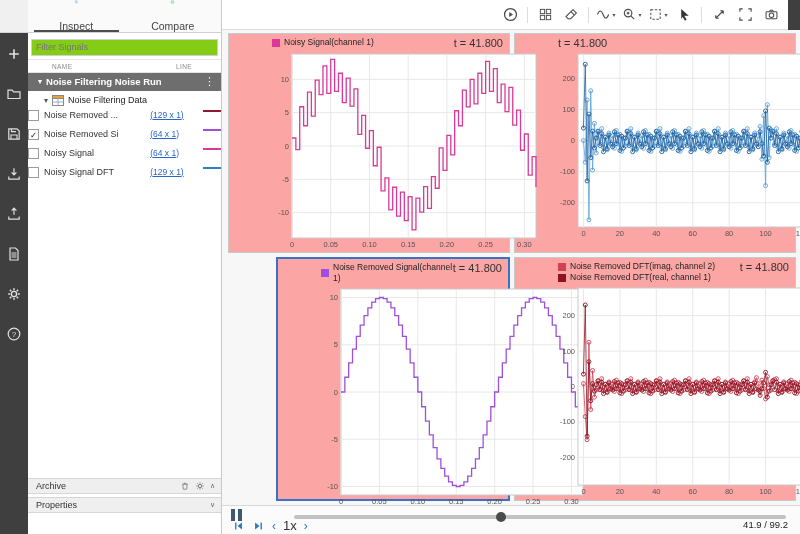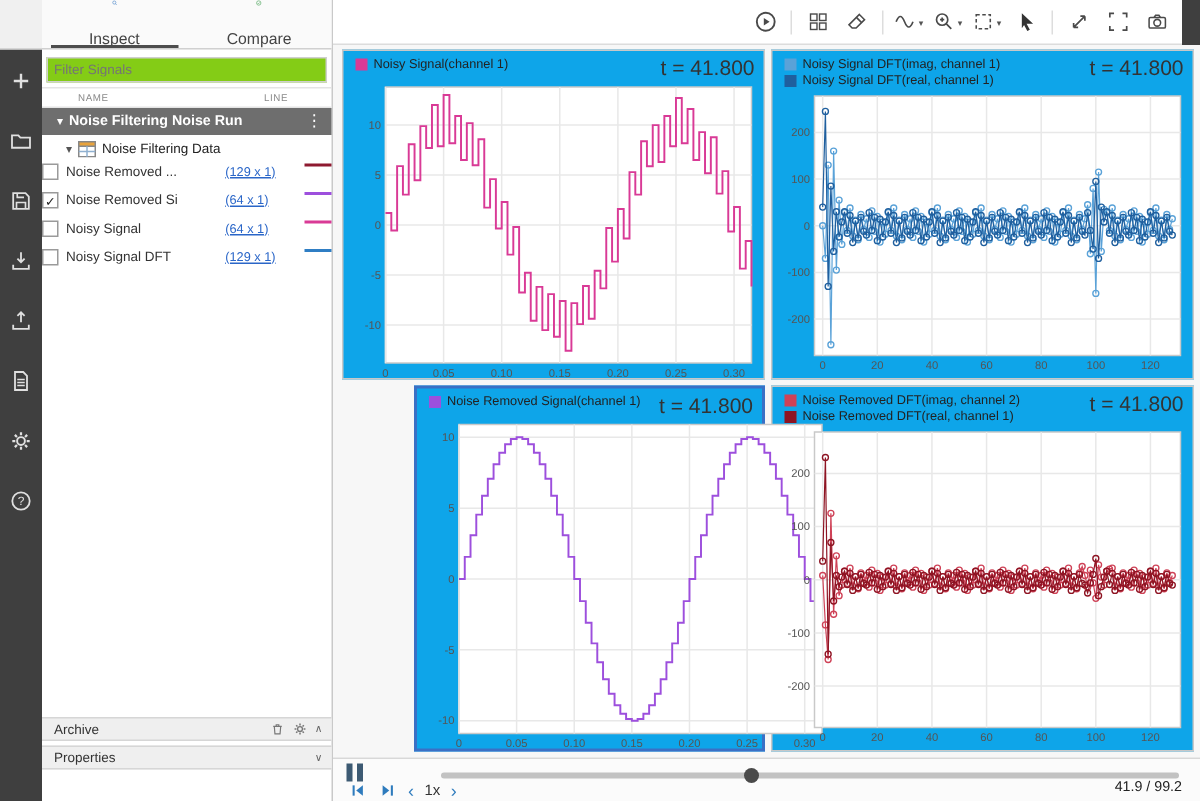--- a/index.html
+++ b/index.html
@@ -56,42 +56,42 @@
   .tbtn { height:24px; min-width:24px; display:flex; align-items:center; justify-content:center;
           margin:0 1px; border-radius:2px; }
   .caret-sm { font-size:6px; color:#555; margin-left:1px; }
   .vsep { width:1px; height:16px; background:#ddd; margin:0 4px; }
   .dark-edge { width:12px; height:30px; background:#3f3f3f; margin-left:4px; }
 
   
   .plots { position:absolute; left:222px; top:30px; right:0; bottom:29px; background:#f7f7f7;
            display:grid; grid-template-columns:1fr 1fr; grid-template-rows:220px 1fr;
            gap:4px; padding:3px 4px 4px 6px; }
-  .card { background:#0ea5e9; border:1px solid #c8c8c8; display:flex; flex-direction:column; }
+  .card { background:#fca5a5; border:1px solid #c8c8c8; display:flex; flex-direction:column;padding-left:35px; }
   .card.selected { border:2px solid #3a70c5;margin-left:48px; }
   .plot-head { display:flex; justify-content:space-between; align-items:flex-start;
                padding:3px 6px 0 8px; }
   .legend-item { display:flex; align-items:center; gap:4px; font-size:8.5px; color:#222; line-height:11px; }
   .swatch { width:8px; height:8px; flex:none; }
-  .time-label { font-size:14px; color:#333; white-space:nowrap; }
+  .time-label { font-size:11px; color:#333; white-space:nowrap; }
   .plot-body { flex:1; position:relative; min-height:0; margin:1px 2px 2px 2px; }
   .plot-body svg { position:absolute; left:0; top:0; }
 
   
   .transport { position:absolute; left:222px; bottom:0; right:0; height:29px; background:#fbfbfb;
                border-top:1px solid #d8d8d8; }
   .pause { position:absolute; left:9px; top:3px; display:flex; gap:3px; }
   .pause i { width:4px; height:12px; background:#3d5a73; }
   .slider { position:absolute; left:72px; right:14px; top:9px; height:4px; background:#c2c2c2;
             border-radius:2px; }
   .shandle { position:absolute; top:-3px; width:10px; height:10px; border-radius:50%;
              background:#4a4a4a; margin-left:-5px; }
   .tctrl { position:absolute; left:10px; bottom:1px; display:flex; align-items:center; gap:7px; }
   .chevbtn { font-size:12px; color:#2e7bbd; line-height:10px; }
-  .speed { font-size:10px; color:#333; }
+  .speed { font-size:13px; color:#333; }
   .pos { position:absolute; right:12px; bottom:4px; font-size:9.5px; color:#222; }
 </style>
 </head>
 <body>
 
 <div id="app">
 
   <div class="rail">
     <div class="rail-top"></div>
     <div class="rail-icons">
@@ -335,30 +335,20 @@
             <line x1="219.65079365079364" x2="219.65079365079364" y1="4" y2="188" stroke="#e8e8e8"></line>
             <text x="219.65079365079364" y="197" text-anchor="middle" font-size="7.5" fill="#555">0.25</text>
             <line x1="258.3809523809524" x2="258.3809523809524" y1="4" y2="188" stroke="#e8e8e8"></line>
             <text x="258.3809523809524" y="197" text-anchor="middle" font-size="7.5" fill="#555">0.30</text>
             <path d="M26 88H29.873015873015873V99.6H33.74603174603175V56.73333333333334H37.61904761904762V75.73333333333335H41.492063492063494V42.13333333333333H45.36507936507937V66.20000000000002H49.23809523809524V30.066666666666666H53.111111111111114V44.6H56.98412698412698V15.933333333333339H60.857142857142854V43.46666666666667H64.73015873015873V9.333333333333337H68.60317460317461V41.46666666666667H72.47619047619048V23.26666666666667H76.34920634920636V52.60000000000001H80.22222222222223V28.066666666666674H84.0952380952381V56.2H87.96825396825396V38.800000000000004H91.84126984126985V84.39999999999999H95.71428571428571V65.4H99.58730158730158V98.26666666666667H103.46031746031747V80.66666666666666H107.33333333333333V115.73333333333333H111.2063492063492V97.26666666666665H115.07936507936509V140.9333333333333H118.95238095238095V127.86666666666667H122.82539682539682V159.79999999999998H126.69841269841271V137.26666666666668H130.57142857142858V166.06666666666666H134.44444444444446V142.06666666666666H138.3174603174603V170.53333333333333H142.1904761904762V146.66666666666666H146.06349206349205V179.86666666666667H149.93650793650792V148.06666666666666H153.8095238095238V162.06666666666666H157.6825396825397V136.6H161.55555555555557V158.46666666666667H165.42857142857142V126.53333333333333H169.30158730158732V138.26666666666665H173.17460317460316V97.93333333333332H177.04761904761907V120.4H180.92063492063494V85.33333333333334H184.7936507936508V104.93333333333334H188.66666666666666V60.733333333333334H192.53968253968253V75.73333333333335H196.4126984126984V40.13333333333333H200.28571428571428V56.86666666666667H204.15873015873018V29.400000000000002H208.03174603174602V53.93333333333334H211.9047619047619V23.26666666666667H215.77777777777777V43.46666666666667H219.65079365079364V11.333333333333343H223.52380952380952V41.46666666666667H227.39682539682542V18.60000000000001H231.26984126984127V52.60000000000001H235.14285714285717V34.06666666666668H239.01587301587304V61.53333333333333H242.8888888888889V37.466666666666676H246.7619047619048V75.06666666666666H250.63492063492063V60.06666666666666H254.50793650793648V100.26666666666667H258.3809523809524V84H262.25396825396825V125.06666666666666H266.1269841269841V106.6H270V136.93333333333334H270" fill="none" stroke="#d93a96" stroke-width="1.3"></path>
           </svg>
         </div>
     </div>
     <div class="card">
       <div class="plot-head">
-          <div class="legend">
-            <div class="legend-item">
-              <span class="swatch" style="background: rgb(90, 162, 216);"></span>
-              <span>Noisy Signal DFT(imag, channel 1)</span>
-            </div>
-            <div class="legend-item">
-              <span class="swatch" style="background: rgb(31, 95, 158);"></span>
-              <span>Noisy Signal DFT(real, channel 1)</span>
-            </div>
-          </div>
           <div class="time-label">t = 41.800</div>
         </div>
       <div class="plot-body">
           <svg width="276" height="190">
             <rect x="26" y="4" width="244" height="173" fill="#fff" stroke="#c9c9c9"></rect>
             <line x1="26" x2="270" y1="152.73021582733813" y2="152.73021582733813" stroke="#e8e8e8"></line>
             <text x="23" y="155.23021582733813" text-anchor="end" font-size="7.5" fill="#555">-200</text>
             <line x1="26" x2="270" y1="121.61510791366906" y2="121.61510791366906" stroke="#e8e8e8"></line>
             <text x="23" y="124.11510791366906" text-anchor="end" font-size="7.5" fill="#555">-100</text>
             <line x1="26" x2="270" y1="90.5" y2="90.5" stroke="#e8e8e8"></line>

